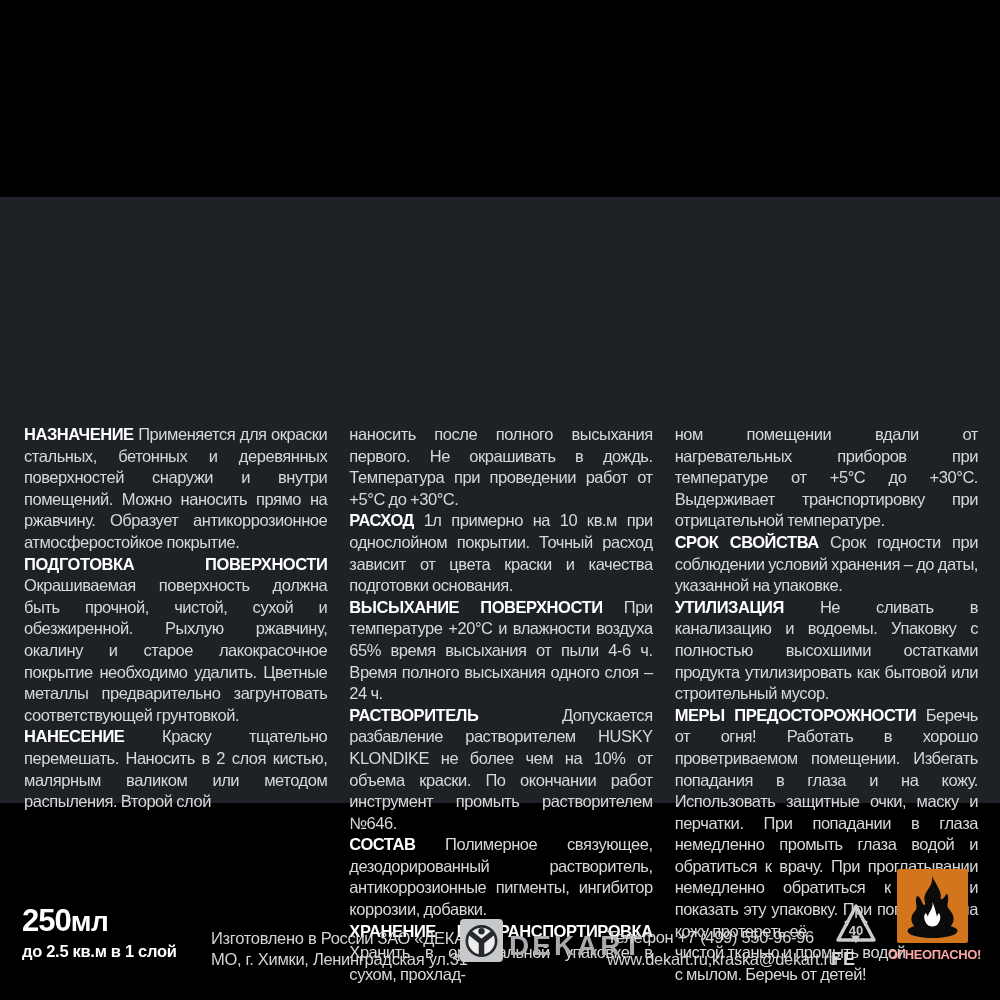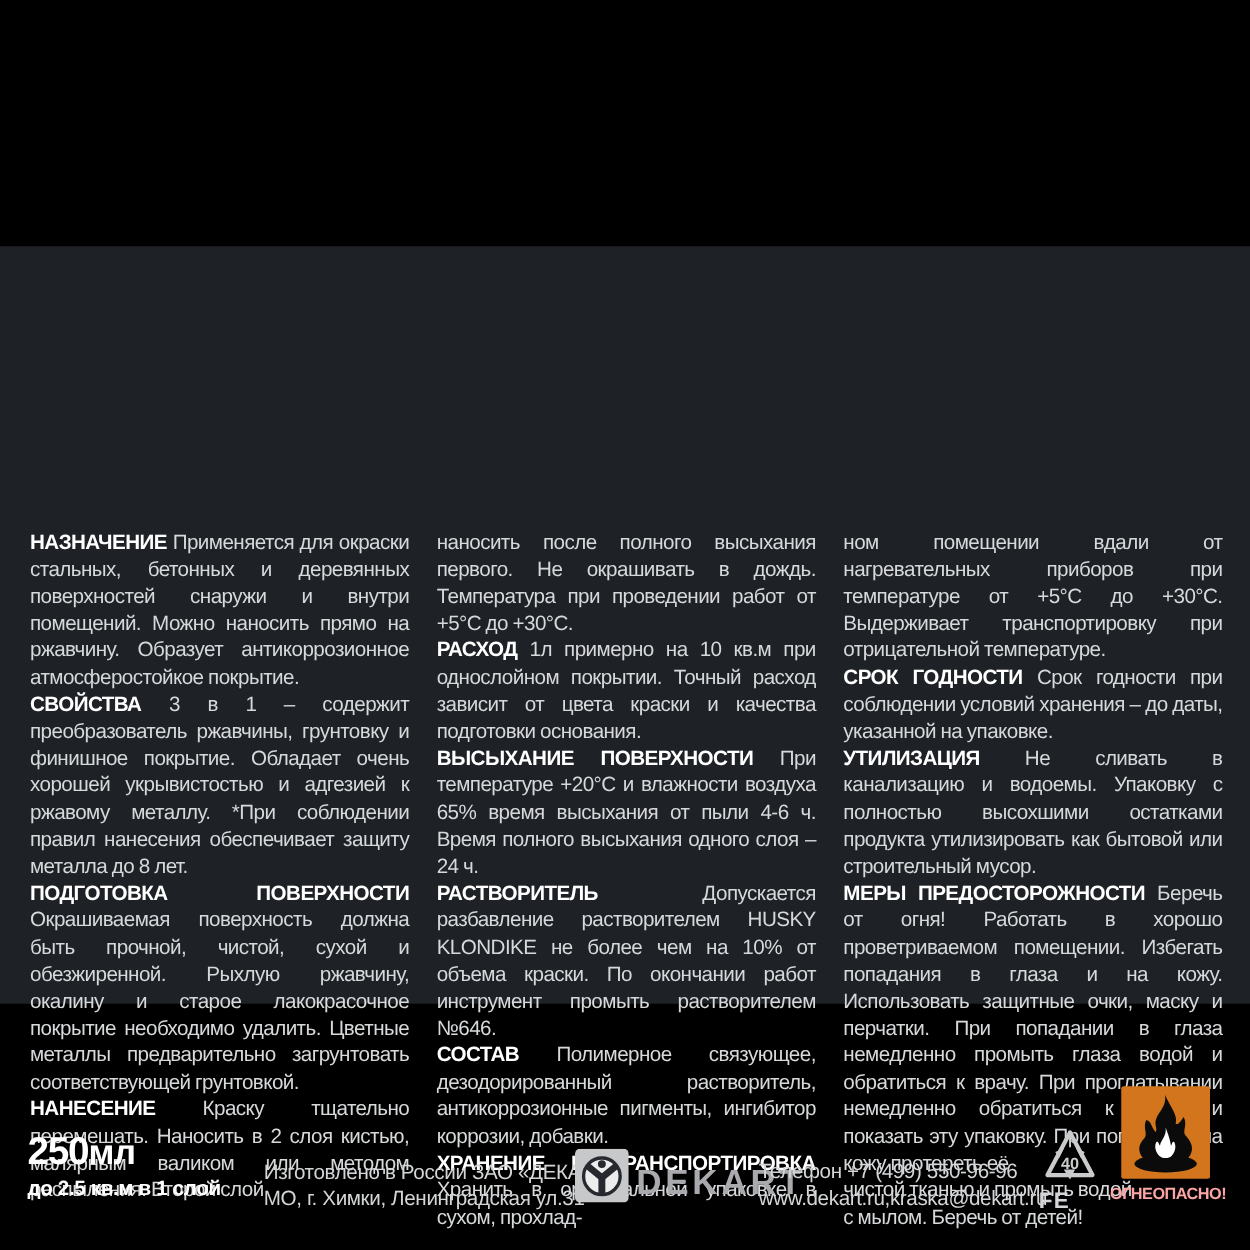--- a/index.html
+++ b/index.html
@@ -36,37 +36,36 @@
 </style>
 </head>
 <body>
 
 <div class="panel">
 
   <div class="cols">
 
     <div class="col">
       <p class="sec"><b>НАЗНАЧЕНИЕ</b> <span>Применяется для окраски стальных, бетонных и деревянных поверхностей снаружи и внутри помещений. Можно наносить прямо на ржавчину. Образует антикоррозионное атмосферостойкое покрытие.</span></p>
-      <p class="sec"><b>СВОЙСТВА</b> <span>3 в 1 – содержит преобразователь ржавчины, грунтовку и финишное покрытие. Обладает очень хорошей укрывистостью и адгезией к ржавому металлу. *При соблюдении правил нанесения обеспечивает защиту металла до 8 лет.</span></p>
       <p class="sec"><b>ПОДГОТОВКА ПОВЕРХНОСТИ</b> <span>Окрашиваемая поверхность должна быть прочной, чистой, сухой и обезжиренной. Рыхлую ржавчину, окалину и старое лакокрасочное покрытие необходимо удалить. Цветные металлы предварительно загрунтовать соответствующей грунтовкой.</span></p>
       <p class="sec"><b>НАНЕСЕНИЕ</b> <span>Краску тщательно перемешать. Наносить в 2 слоя кистью, малярным валиком или методом распыления. Второй слой</span></p>
     </div>
 
     <div class="col">
       <p class="sec"><b></b> <span>наносить после полного высыхания первого. Не окрашивать в дождь. Температура при проведении работ от +5°С до +30°С.</span></p>
       <p class="sec"><b>РАСХОД</b> <span>1л примерно на 10 кв.м при однослойном покрытии. Точный расход зависит от цвета краски и качества подготовки основания.</span></p>
       <p class="sec"><b>ВЫСЫХАНИЕ ПОВЕРХНОСТИ</b> <span>При температуре +20°С и влажности воздуха 65% время высыхания от пыли 4-6 ч. Время полного высыхания одного слоя – 24 ч.</span></p>
       <p class="sec"><b>РАСТВОРИТЕЛЬ</b> <span>Допускается разбавление растворителем HUSKY KLONDIKE не более чем на 10% от объема краски. По окончании работ инструмент промыть растворителем №646.</span></p>
       <p class="sec"><b>СОСТАВ</b> <span>Полимерное связующее, дезодорированный растворитель, антикоррозионные пигменты, ингибитор коррозии, добавки.</span></p>
       <p class="sec"><b>ХРАНЕНИЕ И ТРАНСПОРТИРОВКА</b> <span>Хранить в оригинальной упаковке в сухом, прохлад-</span></p>
     </div>
 
     <div class="col">
       <p class="sec"><b></b> <span>ном помещении вдали от нагревательных приборов при температуре от +5°С до +30°С. Выдерживает транспортировку при отрицательной температуре.</span></p>
-      <p class="sec"><b>СРОК ГОДНОСТИ</b> <span>Срок годности при соблюдении условий хранения – до даты, указанной на упаковке.</span></p>
+      <p class="sec"><b>СРОК СВОЙСТВА</b> <span>Срок годности при соблюдении условий хранения – до даты, указанной на упаковке.</span></p>
       <p class="sec"><b>УТИЛИЗАЦИЯ</b> <span>Не сливать в канализацию и водоемы. Упаковку с полностью высохшими остатками продукта утилизировать как бытовой или строительный мусор.</span></p>
       <p class="sec"><b>МЕРЫ ПРЕДОСТОРОЖНОСТИ</b> <span>Беречь от огня! Работать в хорошо проветриваемом помещении. Избегать попадания в глаза и на кожу. Использовать защитные очки, маску и перчатки. При попадании в глаза немедленно промыть глаза водой и обратиться к врачу. При проглатывании немедленно обратиться к врачу и показать эту упаковку. При попадании на кожу протереть её</span></p>
       <p class="tail"><span>чистой тканью и промыть водой</span><br><span>с мылом. Беречь от детей!</span></p>
     </div>
 
   </div>
 
   <div class="volume">
     <div><span class="num">250</span><span class="unit">мл</span></div>
     <div class="cov">до 2.5 кв.м в 1 слой</div>

